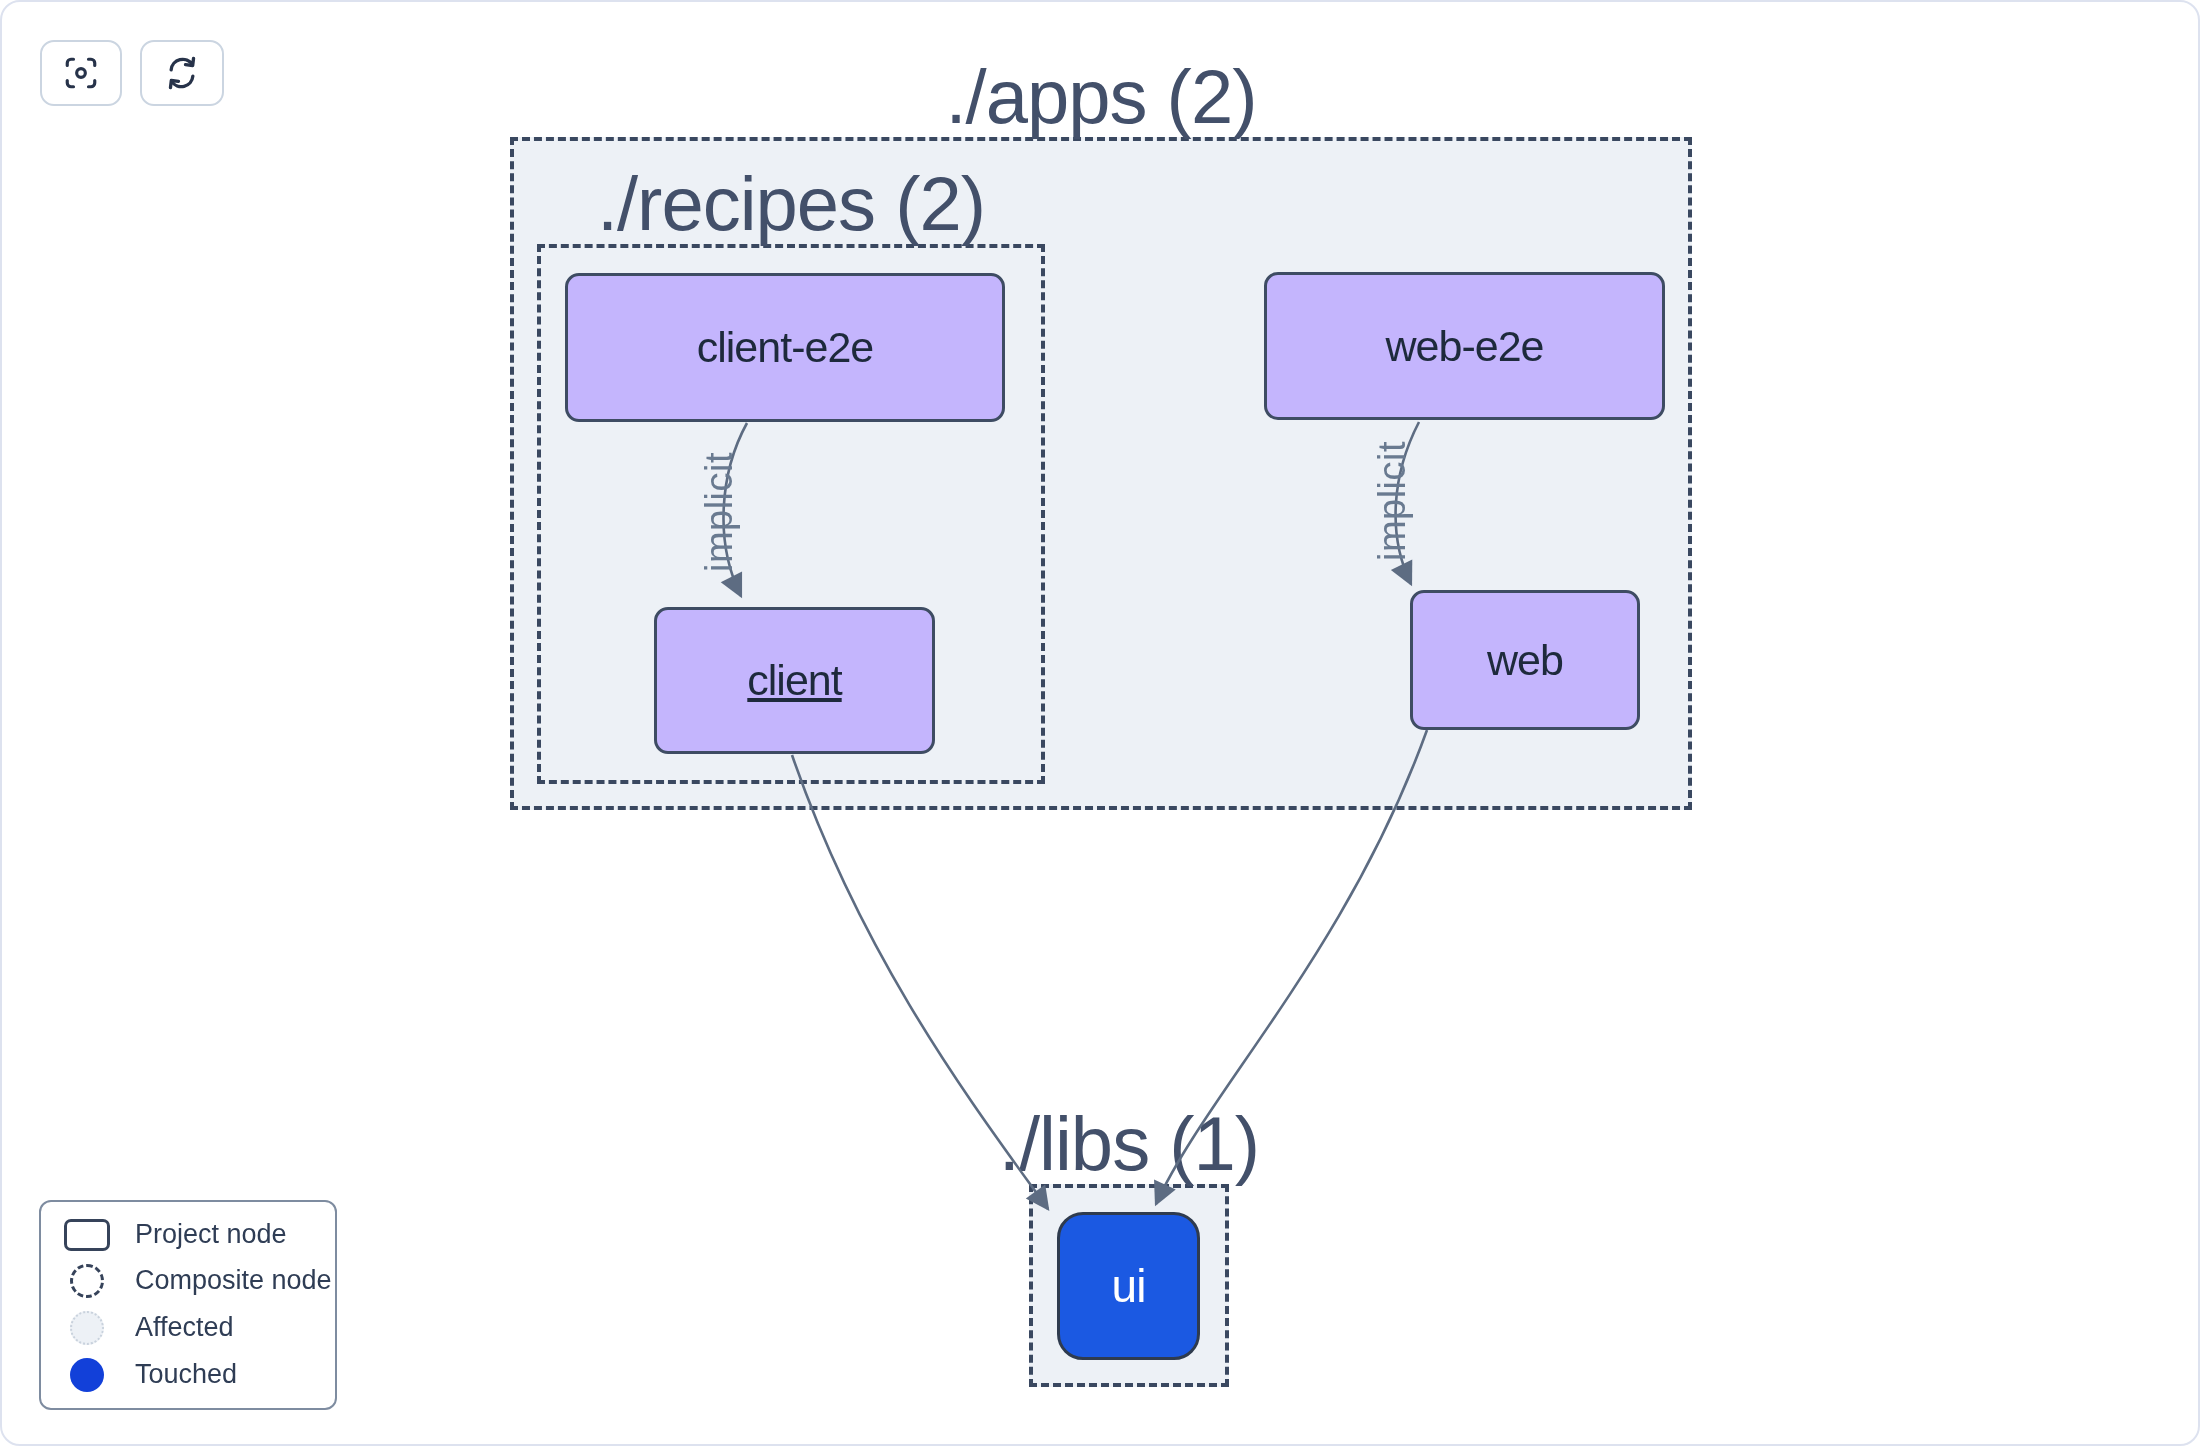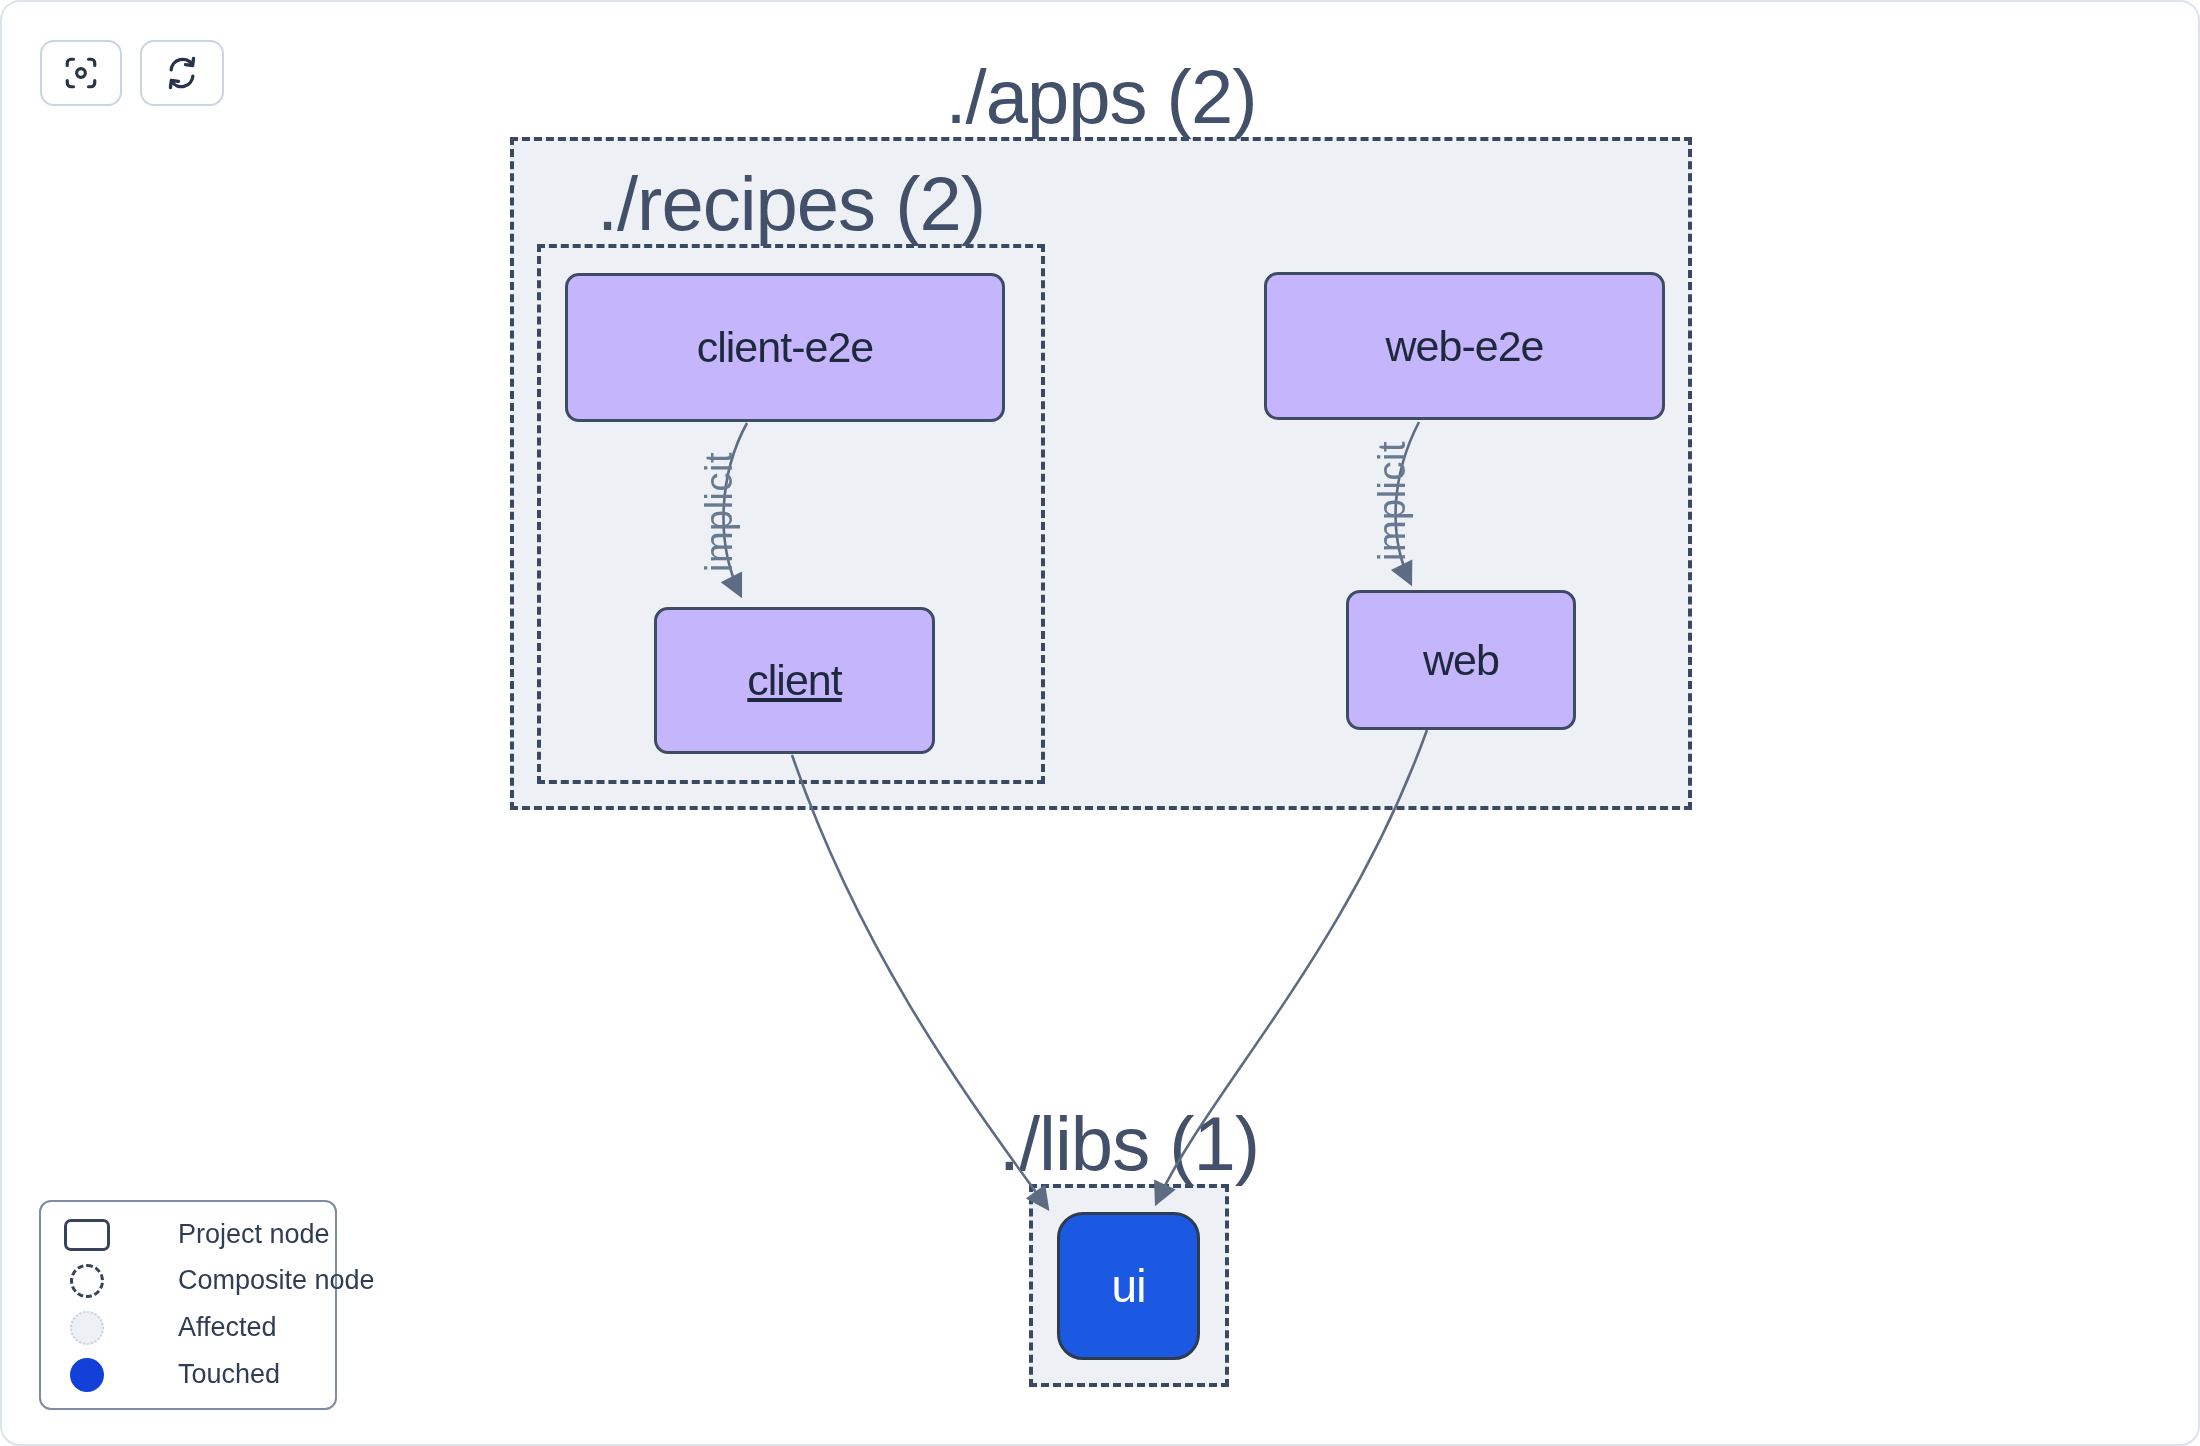--- a/index.html
+++ b/index.html
@@ -37,21 +37,21 @@
   .edge-label{
     position:absolute;z-index:3;font-size:38px;color:#697a90;white-space:nowrap;
     transform:translate(-50%,-50%) rotate(-90deg);pointer-events:none;letter-spacing:0.5px;
   }
   
   .legend{
     position:absolute;left:37px;top:1198px;width:298px;height:210px;background:#ffffff;
     border:2px solid #7e8ca0;border-radius:12px;box-sizing:border-box;z-index:5;
     display:flex;flex-direction:column;justify-content:space-around;padding:10px 0 10px 20px;
   }
-  .legend-row{display:flex;align-items:center;gap:43px;}
+  .legend-row{display:flex;align-items:center;}
   .legend-swatch{width:52px;display:flex;align-items:center;justify-content:center;flex:0 0 52px;}
   .legend-label{margin-left:22px;font-size:27px;color:#2f3d55;white-space:nowrap;}
   .sw-project{width:46px;height:32px;background:#ffffff;border:3px solid #36435a;border-radius:7px;box-sizing:border-box;}
   .sw-composite{width:34px;height:34px;background:#ffffff;border:3px dashed #36435a;border-radius:50%;box-sizing:border-box;}
   .sw-affected{width:34px;height:34px;background:#edf1f6;border:2px dotted #c9d2dd;border-radius:50%;box-sizing:border-box;}
   .sw-touched{width:34px;height:34px;background:#1240d9;border-radius:50%;}
 </style>
 </head>
 <body>
 
@@ -99,21 +99,21 @@
     <path d="M 790 753 C 862 962, 978 1112, 1046 1207" fill="none" stroke="#5d6c82" stroke-width="2.6" marker-end="url(#arrow)"></path>
     <path d="M 1425 728 C 1345 950, 1205 1090, 1154 1202" fill="none" stroke="#5d6c82" stroke-width="2.6" marker-end="url(#arrow)"></path>
   </svg>
 
   <div class="edge-label" style="left:717px;top:510px;">implicit</div>
   <div class="edge-label" style="left:1390px;top:499px;">implicit</div>
 
   <div class="node" style="left:563px;top:271px;width:440px;height:149px;">client-e2e</div>
   <div class="node" style="left:1262px;top:270px;width:401px;height:148px;">web-e2e</div>
   <div class="node" style="left:652px;top:605px;width:281px;height:147px;text-decoration:underline;">client</div>
-  <div class="node" style="left:1344px;top:588px;width:230px;height:140px;">web</div>
+  <div class="node" style="left:1408px;top:588px;width:230px;height:140px;">web</div>
   <div class="node touched" style="left:1055px;top:1210px;width:143px;height:148px;">ui</div>
 
   <div class="legend">
     <div class="legend-row">
       <span class="legend-swatch">
           <span class="sw-project"></span>
         </span>
       <span class="legend-label">Project node</span>
     </div>
     <div class="legend-row">

